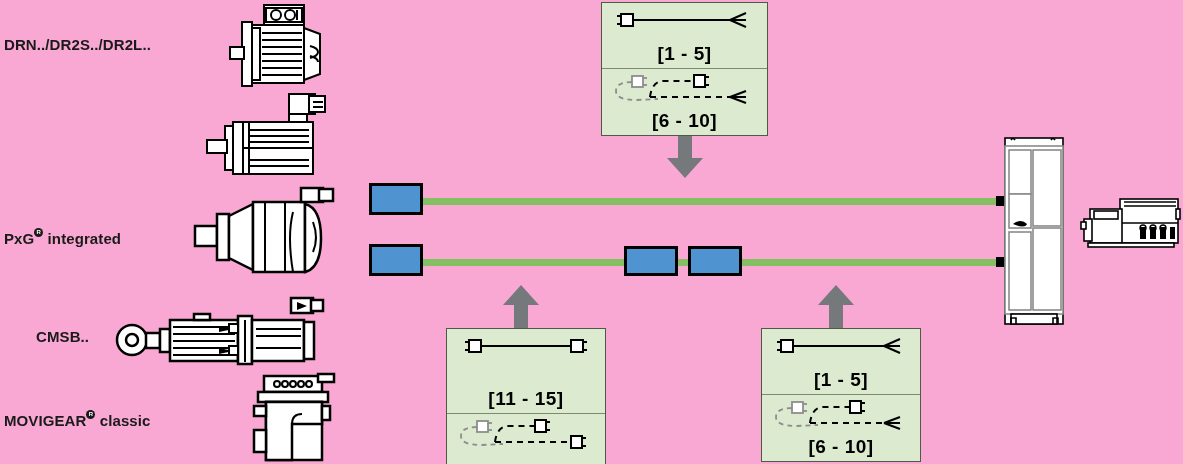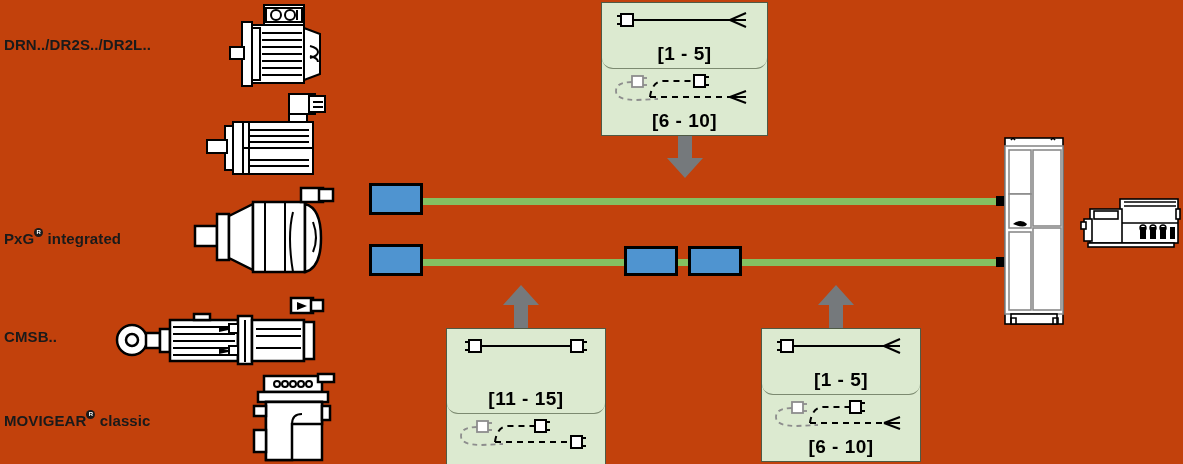--- a/index.html
+++ b/index.html
@@ -4,21 +4,21 @@
 <style>
   html,body{margin:0;padding:0;background:#ffffff;}
   body{
     font-family:"Liberation Sans", sans-serif;
     -webkit-font-smoothing:none;
   }
   #stage{
     position:relative;
     width:1183px;
     height:464px;
-    background:#c2410c;
+    background:#f9a8d4;
     overflow:hidden;
   }
 
   
   .prod-label{
     position:absolute;
     left:4px;
     font-size:15px;
     font-weight:700;
     color:#1a1a1a;
@@ -48,21 +48,21 @@
     position:absolute;
     background:#dcead0;
     border:1px solid #4f5a45;
     box-sizing:border-box;
   }
   .legend-cell{
     position:relative;
     box-sizing:border-box;
     height:50%;
   }
-  .legend-cell.top{border-bottom:1px solid #7c8a70;border-radius:11px;}
+  .legend-cell.top{border-bottom:1px solid #7c8a70;}
   .legend-sym{
     position:absolute;
     left:0;right:0;top:4px;
     height:34px;
   }
   .legend-range{
     position:absolute;
     left:0;right:0;bottom:3px;
     text-align:center;
     font-size:19px;
@@ -101,21 +101,21 @@
 <body>
 
 <div id="stage">
 
   <div class="prod-label" style="top:36px;">
     <span>DRN../DR2S../DR2L..</span>
   </div>
   <div class="prod-label" style="top:230px;">
     <span>PxG</span><span class="reg-badge">R</span><span> integrated</span>
   </div>
-  <div class="prod-label" style="top:328px;">
+  <div class="prod-label" style="top:328px;margin-left:32px;">
     <span>CMSB..</span>
   </div>
   <div class="prod-label" style="top:412px;">
     <span>MOVIGEAR</span><span class="reg-badge">R</span><span> classic</span>
   </div>
 
   <div class="art" style="left:228px;top:2px;">
     <svg width="112" height="86" viewBox="0 0 112 86">
       <g fill="#fff" stroke="#000" stroke-width="2">
 

